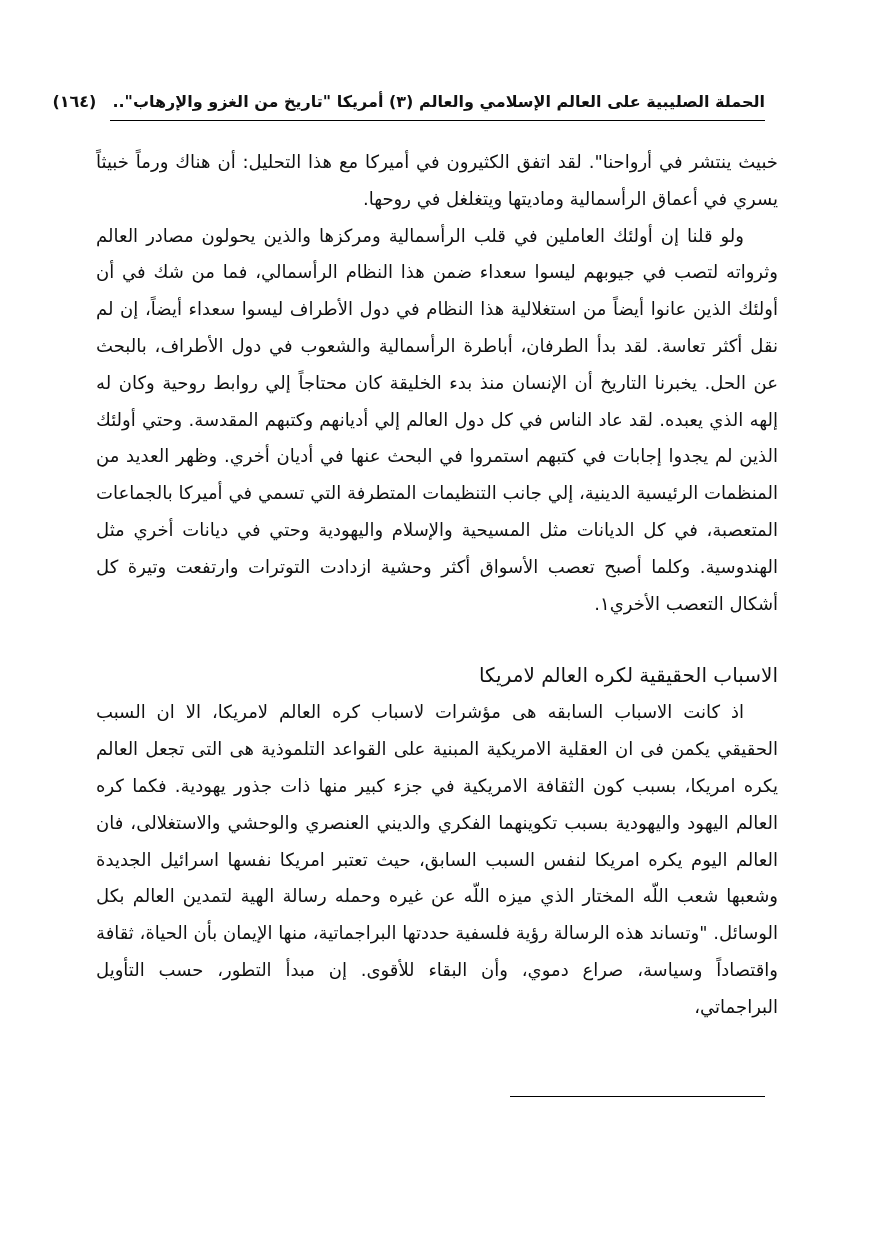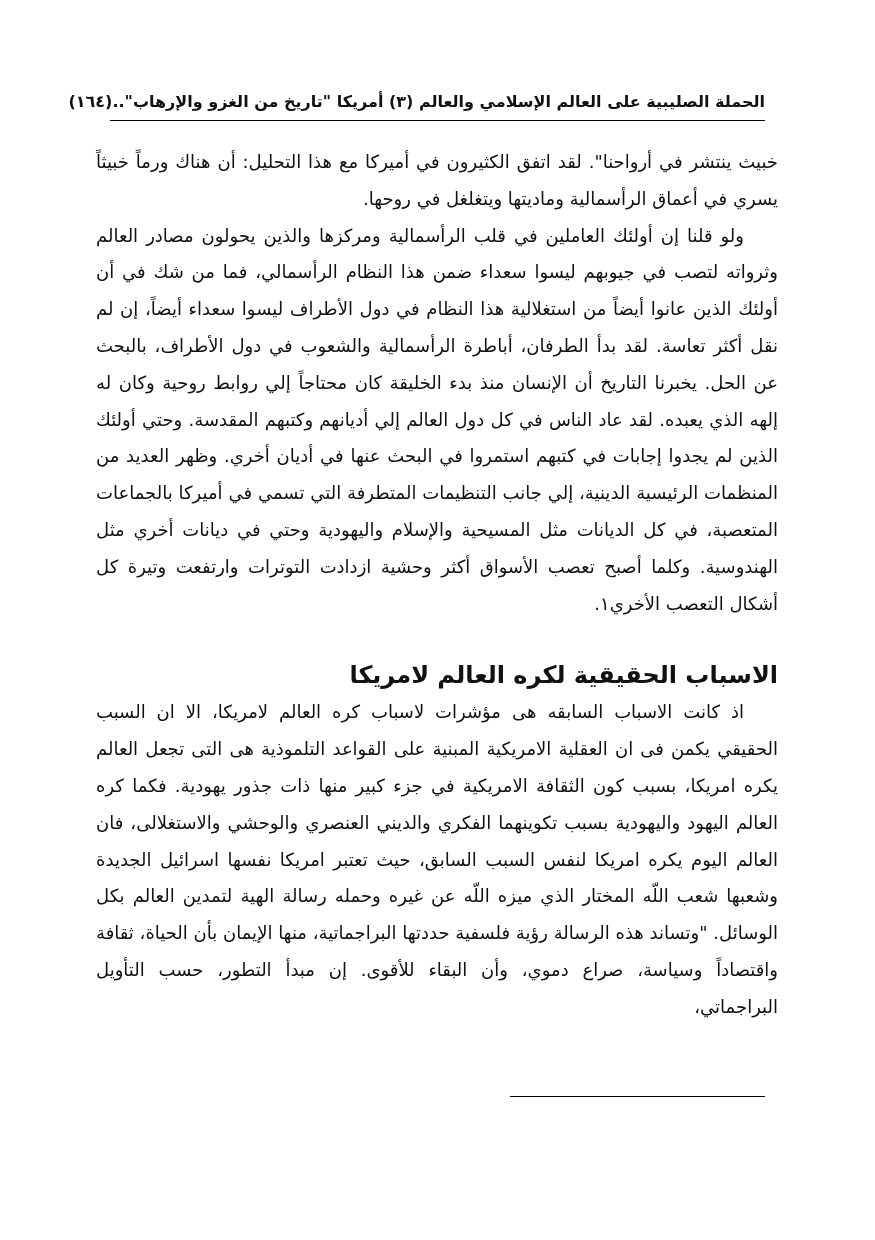--- a/index.html
+++ b/index.html
@@ -3,27 +3,27 @@
 <meta charset="utf-8">
 <style>
   html, body { margin: 0; padding: 0; background: #ffffff; }
   body { width: 875px; height: 1240px; position: relative; overflow: hidden;
          font-family: "DejaVu Sans", sans-serif; color: #111; }
   .page { position: absolute; left: 0; top: 0; width: 875px; height: 1240px; }
   .header { position: absolute; left: 110px; right: 110px; top: 86px; height: 30px;
             direction: rtl; display: flex; justify-content: space-between; align-items: center;
             border-bottom: 1.5px solid #000; padding-bottom: 4px;
             font-weight: bold; font-size: 16px; }
-  .header .title { white-space: nowrap; }
+  .header .title { white-space: nowrap; padding-left: 16px; }
   .header .pnum { white-space: nowrap; direction: rtl; }
   .body { position: absolute; left: 96px; right: 97px; top: 144px; direction: rtl;
           text-align: justify; text-align-last: right; font-size: 18px; line-height: 36.8px; }
   .body p { margin: 0; }
   .indent { text-indent: 34px; }
-  .heading { margin-top: 34px !important; margin-bottom: 0; font-weight: bold; font-size: 24px;
+  .heading { margin-top: 34px !important; margin-bottom: 0; font-weight: normal; font-size: 20px;
              line-height: 38px; }
   .footnote-rule { position: absolute; right: 110px; top: 1096px; width: 255px; height: 0;
                    border-top: 1px solid #000; }
   .footnote { position: absolute; right: 110px; top: 1104px; direction: rtl; font-size: 13px;
               white-space: nowrap; font-family: "DejaVu Sans", sans-serif; }
   .footnote sup { font-size: 10px; font-weight: bold; margin-left: 4px; }
 </style>
 </head>
 <body>
 

